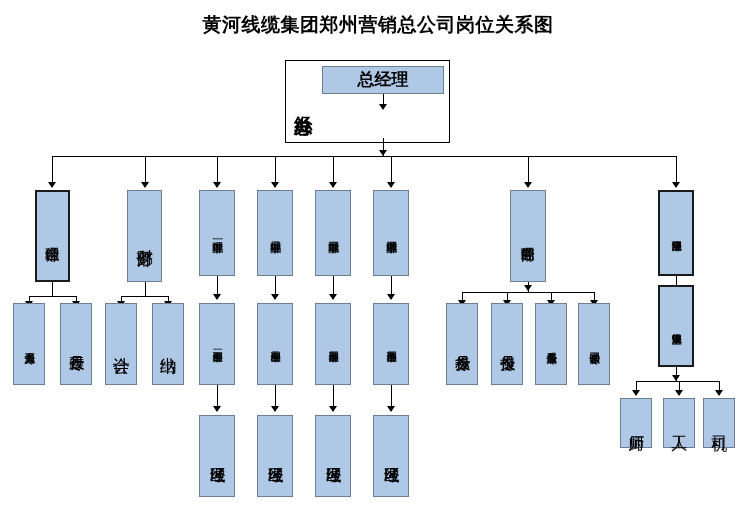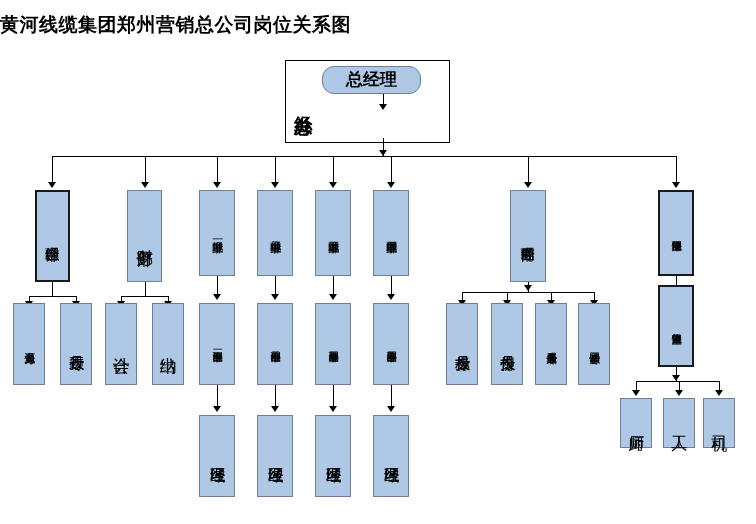--- a/index.html
+++ b/index.html
@@ -15,20 +15,21 @@
     font-family: "DejaVu Sans", "Liberation Sans", sans-serif;
     overflow: hidden;
   }
 
   
   .chart-title {
     position: absolute;
     left: 0;
     top: 12px;
     width: 756px;
+    text-align: center;
     font-size: 19px;
     font-weight: bold;
     color: #000000;
     letter-spacing: 0.5px;
     white-space: nowrap;
   }
 
   
   .node {
     position: absolute;
@@ -92,21 +93,21 @@
 <body>
 
 <div id="canvas">
 
   <div class="chart-title">黄河线缆集团郑州营销总公司岗位关系图</div>
 
   <div class="gm-frame" style="left:285px; top:60px; width:165px; height:83px;"></div>
 
   <div class="gm-label" style="left:289px; top:63px; width:28px; height:77px;">总经办</div>
 
-  <div class="node" style="left:322px; top:66px; width:99px; height:28px; font-size:17px; font-weight:bold;border-radius:12px;">总经理</div>
+  <div class="node" style="left:322px; top:66px; width:122px; height:28px; font-size:17px; font-weight:bold;">总经理</div>
 
 
   <div class="ln v" style="left:383px; top:94px; height:12px;"></div>
   <div class="arrow" style="left:379px; top:104px;"></div>
 
   <div class="ln v" style="left:383px; top:138px; height:18px;"></div>
   <div class="arrow" style="left:379px; top:150px;"></div>
 
   <div class="ln h" style="left:52px; top:156px; width:624px;"></div>
 

